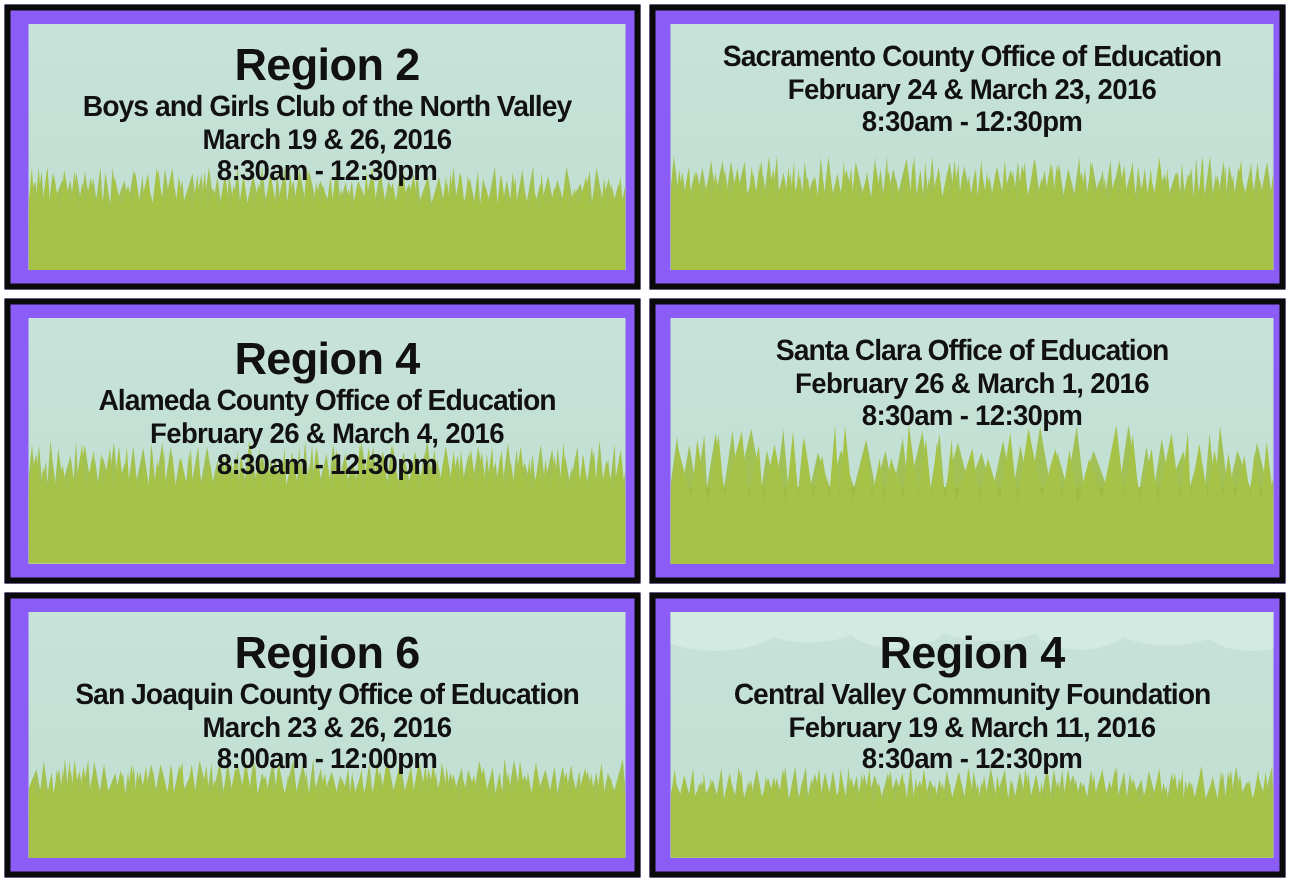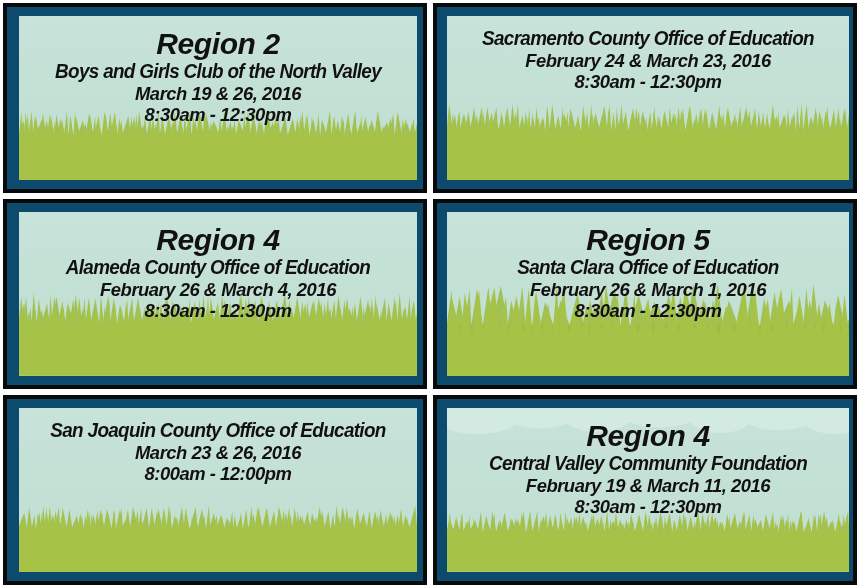--- a/index.html
+++ b/index.html
@@ -27,24 +27,23 @@
     position: relative;
     width: 430px;
     height: 196px;
     padding: 3px;                 
     background: #ffffff;
   }
   .frame {
     width: 100%;
     height: 100%;
     border: 4px solid #0a0a0a;
-    background: #0c4a6e;
+    background: #8b5cf6;
     padding: 9px 6px 9px 12px;    
     display: block;
-    font-style: italic;
   }
   
   .cell.col-right .frame { padding: 9px 4px 9px 10px; }
 
   
   .banner {
     position: relative;
     width: 100%;
     height: 100%;
     overflow: hidden;
@@ -175,39 +174,39 @@
       <div class="frame">
         <div class="banner">
           <div class="grass" style="height: 58%;">
             <svg viewBox="0 0 400 100" preserveAspectRatio="none">
               <rect x="0" y="46" width="400" height="54" fill="#a6c348"></rect>
               <path d="M0,86.0 L0,44.7 L4.4,10.5 L7.5,46.6 L12.5,16.4 L17.2,48.0 L22.4,9.2 L24.2,46.1 L29.9,8.2 L35.6,46.5 L41.2,6.0 L44.7,45.0 L53.6,5.1 L60.5,45.8 L63.9,20.4 L69.9,46.9 L74.9,5.4 L78.0,45.3 L81.4,13.3 L84.6,49.8 L88.0,12.7 L92.7,45.9 L97.8,21.8 L106.0,47.1 L113.2,19.9 L121.8,46.2 L129.8,12.7 L136.0,47.0 L142.6,20.5 L147.6,48.8 L154.1,11.2 L157.8,48.7 L167.1,6.6 L172.2,48.5 L178.5,8.5 L181.7,48.5 L190.7,14.8 L198.1,45.3 L206.3,21.9 L213.5,48.7 L220.6,13.3 L227.1,49.7 L232.1,16.8 L238.4,49.7 L245.2,3.5 L252.1,45.8 L256.5,21.2 L262.9,45.6 L269.5,3.5 L274.1,44.8 L280.6,20.4 L290.3,48.4 L294.7,18.4 L297.9,44.8 L303.8,2.5 L310.9,49.4 L315.7,17.3 L320.4,49.7 L325.9,11.8 L330.9,45.4 L340.3,20.6 L344.3,46.4 L351.3,21.9 L354.4,48.0 L357.6,8.2 L361.0,45.9 L364.6,2.8 L369.9,49.5 L376.1,20.3 L384.6,46.6 L389.0,14.6 L396.8,49.6 L406.9,17.8 L400.0,46.7 L400.0,86.0 Z" fill="#9cbb3e" opacity="0.85"></path>
               <path d="M0,100.0 L0,52.0 L5.0,18.3 L13.8,55.0 L17.7,12.8 L24.8,56.7 L31.9,9.2 L35.6,52.5 L47.3,6.8 L51.8,53.4 L58.6,16.7 L61.4,56.1 L69.0,16.1 L76.5,56.7 L81.3,6.9 L84.8,55.5 L88.7,10.9 L94.8,54.7 L100.6,23.8 L105.2,53.4 L109.2,2.5 L111.8,53.5 L115.8,3.2 L120.8,56.3 L129.7,16.5 L133.7,52.6 L138.8,25.7 L141.6,57.2 L146.3,25.8 L154.7,53.1 L158.1,2.0 L164.2,52.1 L169.5,12.4 L173.1,52.7 L176.6,14.6 L182.2,55.0 L186.5,12.5 L189.1,56.2 L200.3,18.7 L205.1,56.0 L210.5,25.6 L218.6,54.0 L225.4,7.8 L230.2,56.6 L237.4,4.6 L246.4,53.1 L255.3,18.9 L259.7,54.0 L264.6,20.0 L270.1,57.5 L277.8,26.0 L286.1,53.9 L295.8,2.4 L300.9,53.3 L306.7,9.1 L311.0,56.9 L319.2,18.9 L323.1,56.5 L332.4,8.1 L338.0,55.6 L343.2,7.1 L345.0,52.7 L350.7,15.4 L356.3,52.9 L360.8,20.0 L366.4,53.0 L370.1,22.0 L374.5,54.9 L380.7,23.5 L384.5,53.1 L387.3,22.1 L391.8,55.5 L395.5,13.8 L400.0,55.6 L400.0,100.0 Z" fill="#a6c348"></path>
             </svg>
           </div>
           <div class="text">
-            <div class="line-region">Region 5</div>
             <div class="line-org">Santa Clara Office of Education</div>
             <div class="line-dates">February 26 &amp; March 1, 2016</div>
             <div class="line-time">8:30am - 12:30pm</div>
           </div>
         </div>
       </div>
     </div>
     <div class="cell col-left">
       <div class="frame">
         <div class="banner">
           <div class="grass" style="height: 44%;">
             <svg viewBox="0 0 400 100" preserveAspectRatio="none">
               <rect x="0" y="46" width="400" height="54" fill="#a6c348"></rect>
               <path d="M0,86.0 L0,36.1 L5.3,17.7 L7.9,37.7 L10.2,10.0 L13.1,38.4 L15.6,20.3 L16.5,40.5 L20.4,17.4 L22.7,40.2 L24.4,7.4 L26.5,38.9 L28.1,17.9 L30.4,38.9 L34.1,19.7 L36.5,37.4 L40.0,9.3 L41.5,40.5 L44.0,10.4 L47.8,37.6 L50.6,13.1 L53.5,37.8 L58.2,21.3 L60.7,41.2 L63.2,20.7 L64.9,40.2 L66.7,20.4 L68.3,39.8 L70.6,14.9 L72.0,39.5 L74.8,20.2 L77.7,39.8 L82.3,13.2 L85.4,36.4 L88.5,12.9 L93.0,38.7 L96.1,14.7 L97.3,39.7 L101.2,14.2 L104.1,36.3 L109.6,21.1 L111.7,37.2 L114.6,9.7 L119.9,38.3 L122.7,12.0 L123.9,37.7 L128.2,10.9 L130.7,38.3 L133.4,11.2 L136.6,39.0 L140.1,12.3 L144.3,38.9 L145.7,22.3 L147.9,40.4 L150.7,7.5 L153.5,40.0 L156.7,21.0 L159.7,38.1 L163.8,9.5 L166.0,36.5 L168.0,21.7 L171.6,39.8 L177.5,9.2 L179.5,39.0 L183.8,12.6 L187.8,40.5 L190.8,7.8 L192.2,36.4 L195.8,17.3 L198.3,39.6 L203.2,20.2 L206.1,40.3 L209.0,23.2 L211.3,38.7 L214.3,16.3 L215.4,38.3 L216.9,20.8 L218.7,39.4 L222.8,22.1 L225.1,39.5 L228.4,12.3 L230.3,38.5 L235.7,20.1 L238.3,41.1 L240.8,10.2 L244.6,37.3 L249.1,10.7 L252.3,38.6 L256.3,23.9 L257.8,38.6 L261.7,10.3 L265.9,40.7 L268.0,17.4 L271.1,36.7 L273.0,20.6 L274.8,40.5 L276.9,11.1 L280.3,37.6 L282.6,21.0 L286.0,36.4 L290.3,16.1 L292.2,39.9 L294.5,18.3 L298.7,36.5 L302.1,9.9 L306.4,41.0 L311.0,16.0 L312.8,40.2 L315.7,20.3 L317.3,41.1 L318.9,7.1 L321.9,38.6 L325.3,9.0 L329.3,39.9 L332.3,23.0 L337.1,39.1 L339.2,18.3 L341.8,37.7 L346.3,17.8 L349.5,37.0 L352.4,14.9 L354.4,39.2 L357.9,14.8 L360.5,36.6 L363.7,13.9 L366.2,40.2 L369.1,18.9 L370.3,39.7 L374.6,19.6 L377.7,38.7 L380.6,20.3 L382.2,37.5 L384.6,23.5 L385.8,38.8 L388.2,21.3 L392.6,37.3 L398.2,8.1 L400.0,37.5 L400.0,86.0 Z" fill="#9cbb3e" opacity="0.85"></path>
               <path d="M0,100.0 L0,42.0 L2.7,25.7 L6.1,44.7 L10.1,26.4 L11.9,45.5 L15.4,22.3 L17.2,45.9 L18.8,18.0 L20.9,46.0 L23.1,16.8 L25.0,43.1 L27.6,9.2 L28.5,42.7 L30.9,8.9 L34.0,44.5 L36.8,14.6 L40.0,43.0 L43.7,19.1 L48.2,45.3 L51.5,24.9 L53.2,44.1 L56.8,26.4 L58.2,43.4 L61.6,18.6 L65.9,45.6 L69.1,12.8 L71.2,42.8 L72.9,19.0 L75.6,42.3 L78.8,14.4 L80.9,47.7 L83.6,19.2 L85.8,44.6 L89.7,19.0 L93.3,43.6 L95.1,13.1 L97.7,43.6 L103.0,10.8 L104.8,47.6 L109.4,13.1 L112.4,45.3 L114.1,21.5 L115.8,43.3 L119.2,14.3 L121.1,43.6 L125.0,27.9 L129.1,45.5 L133.2,26.2 L134.6,44.7 L138.7,16.3 L142.2,42.8 L145.5,10.1 L149.4,42.1 L152.0,13.9 L153.5,46.0 L158.7,23.4 L161.1,43.0 L162.3,26.4 L164.6,45.2 L167.6,11.1 L172.0,45.0 L173.9,22.4 L175.5,42.4 L177.9,23.4 L180.6,46.7 L182.0,24.7 L184.6,45.7 L186.1,19.9 L188.3,44.9 L191.8,27.8 L193.7,44.7 L198.7,21.2 L200.6,46.3 L203.8,22.6 L207.1,42.5 L210.0,26.3 L214.7,43.1 L217.6,27.4 L219.6,44.6 L223.2,17.2 L224.7,45.2 L228.5,25.6 L230.1,46.0 L233.7,9.9 L235.9,44.8 L240.0,10.3 L244.0,45.0 L248.8,12.3 L250.7,45.3 L256.3,15.3 L258.9,44.6 L261.0,8.5 L262.6,45.9 L266.1,13.0 L267.9,45.0 L271.4,10.4 L273.3,42.3 L277.2,18.7 L278.5,46.0 L280.2,14.5 L282.5,43.2 L284.7,21.7 L288.5,47.8 L291.4,27.3 L294.3,43.1 L298.5,23.3 L300.9,43.8 L304.8,16.0 L308.6,47.0 L310.8,21.1 L312.8,47.4 L315.4,26.3 L318.9,44.9 L321.5,20.0 L323.5,44.0 L325.7,26.8 L326.9,44.7 L329.3,10.0 L333.0,44.4 L334.6,20.2 L337.4,42.8 L339.9,11.0 L344.3,45.2 L346.3,21.1 L348.9,46.4 L352.4,23.4 L354.7,47.3 L360.5,20.4 L362.7,46.8 L365.0,26.3 L368.0,42.8 L373.1,16.2 L374.9,43.7 L377.0,21.6 L379.9,47.5 L384.0,12.2 L386.3,43.7 L390.2,25.4 L392.5,47.8 L395.6,21.3 L398.8,45.3 L401.9,25.5 L400.0,47.0 L400.0,100.0 Z" fill="#a6c348"></path>
             </svg>
           </div>
           <div class="text">
+            <div class="line-region">Region 6</div>
             <div class="line-org">San Joaquin County Office of Education</div>
             <div class="line-dates">March 23 &amp; 26, 2016</div>
             <div class="line-time">8:00am - 12:00pm</div>
           </div>
         </div>
       </div>
     </div>
     <div class="cell col-right">
       <div class="frame">
         <div class="banner has-clouds">

